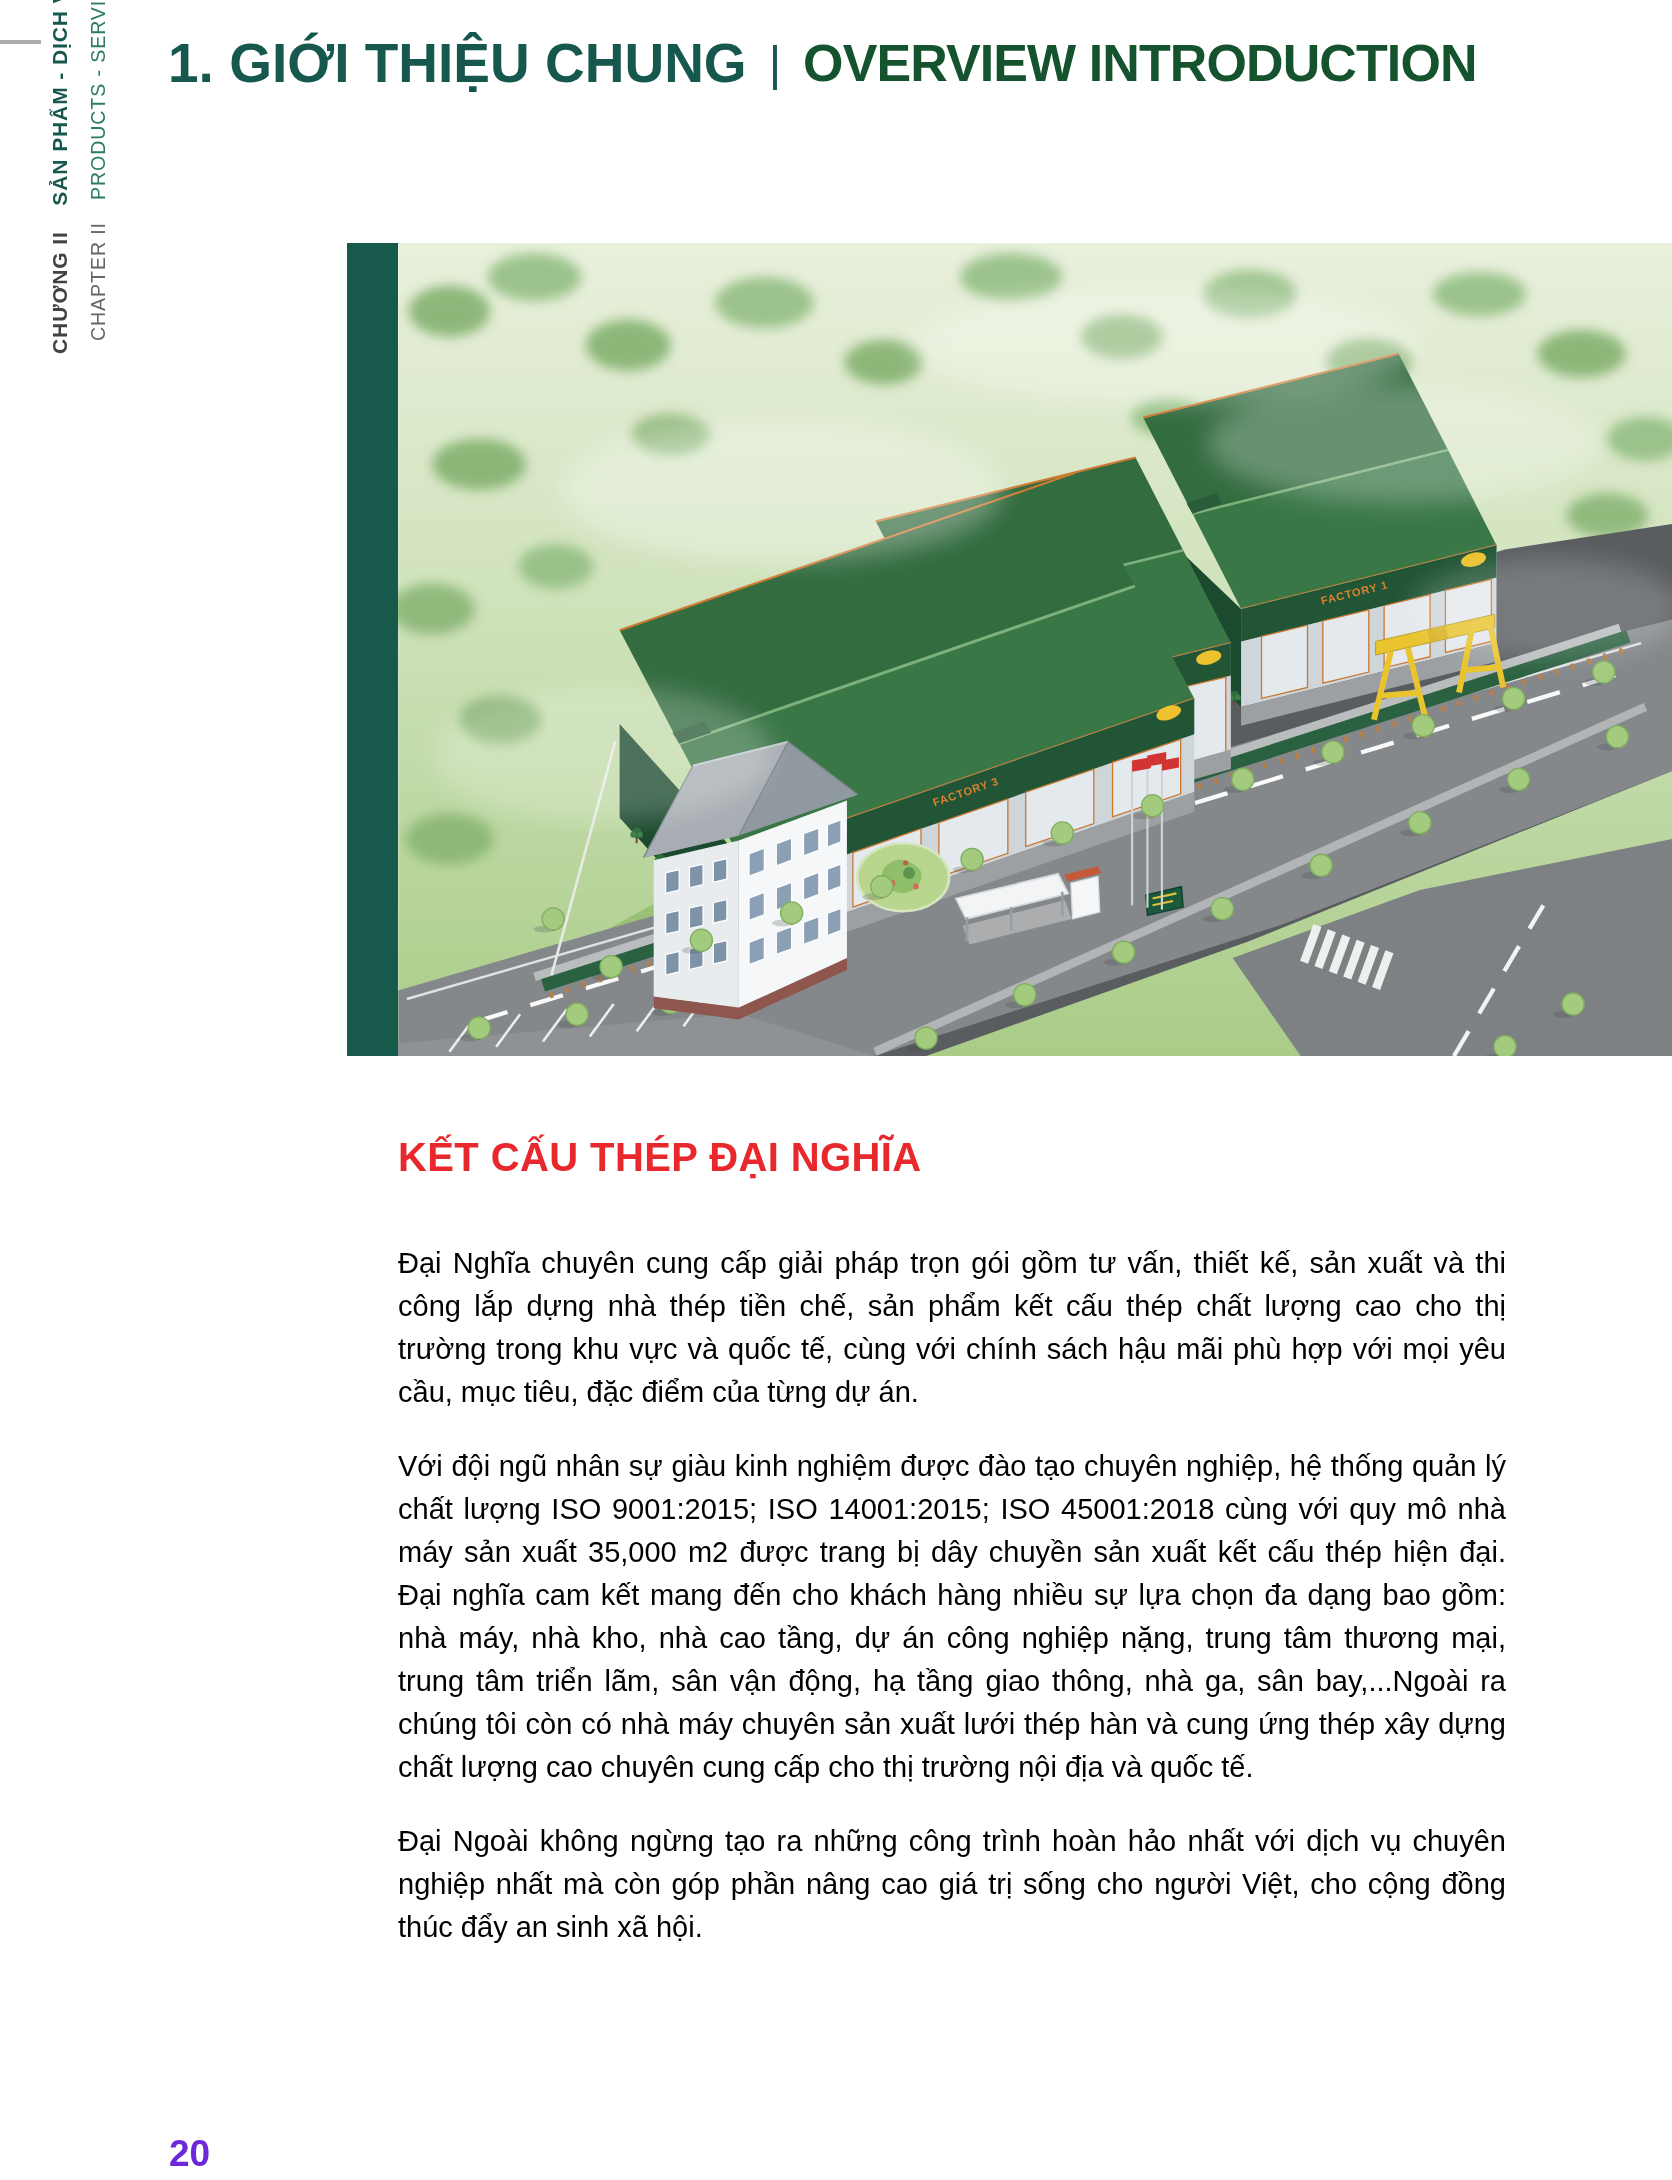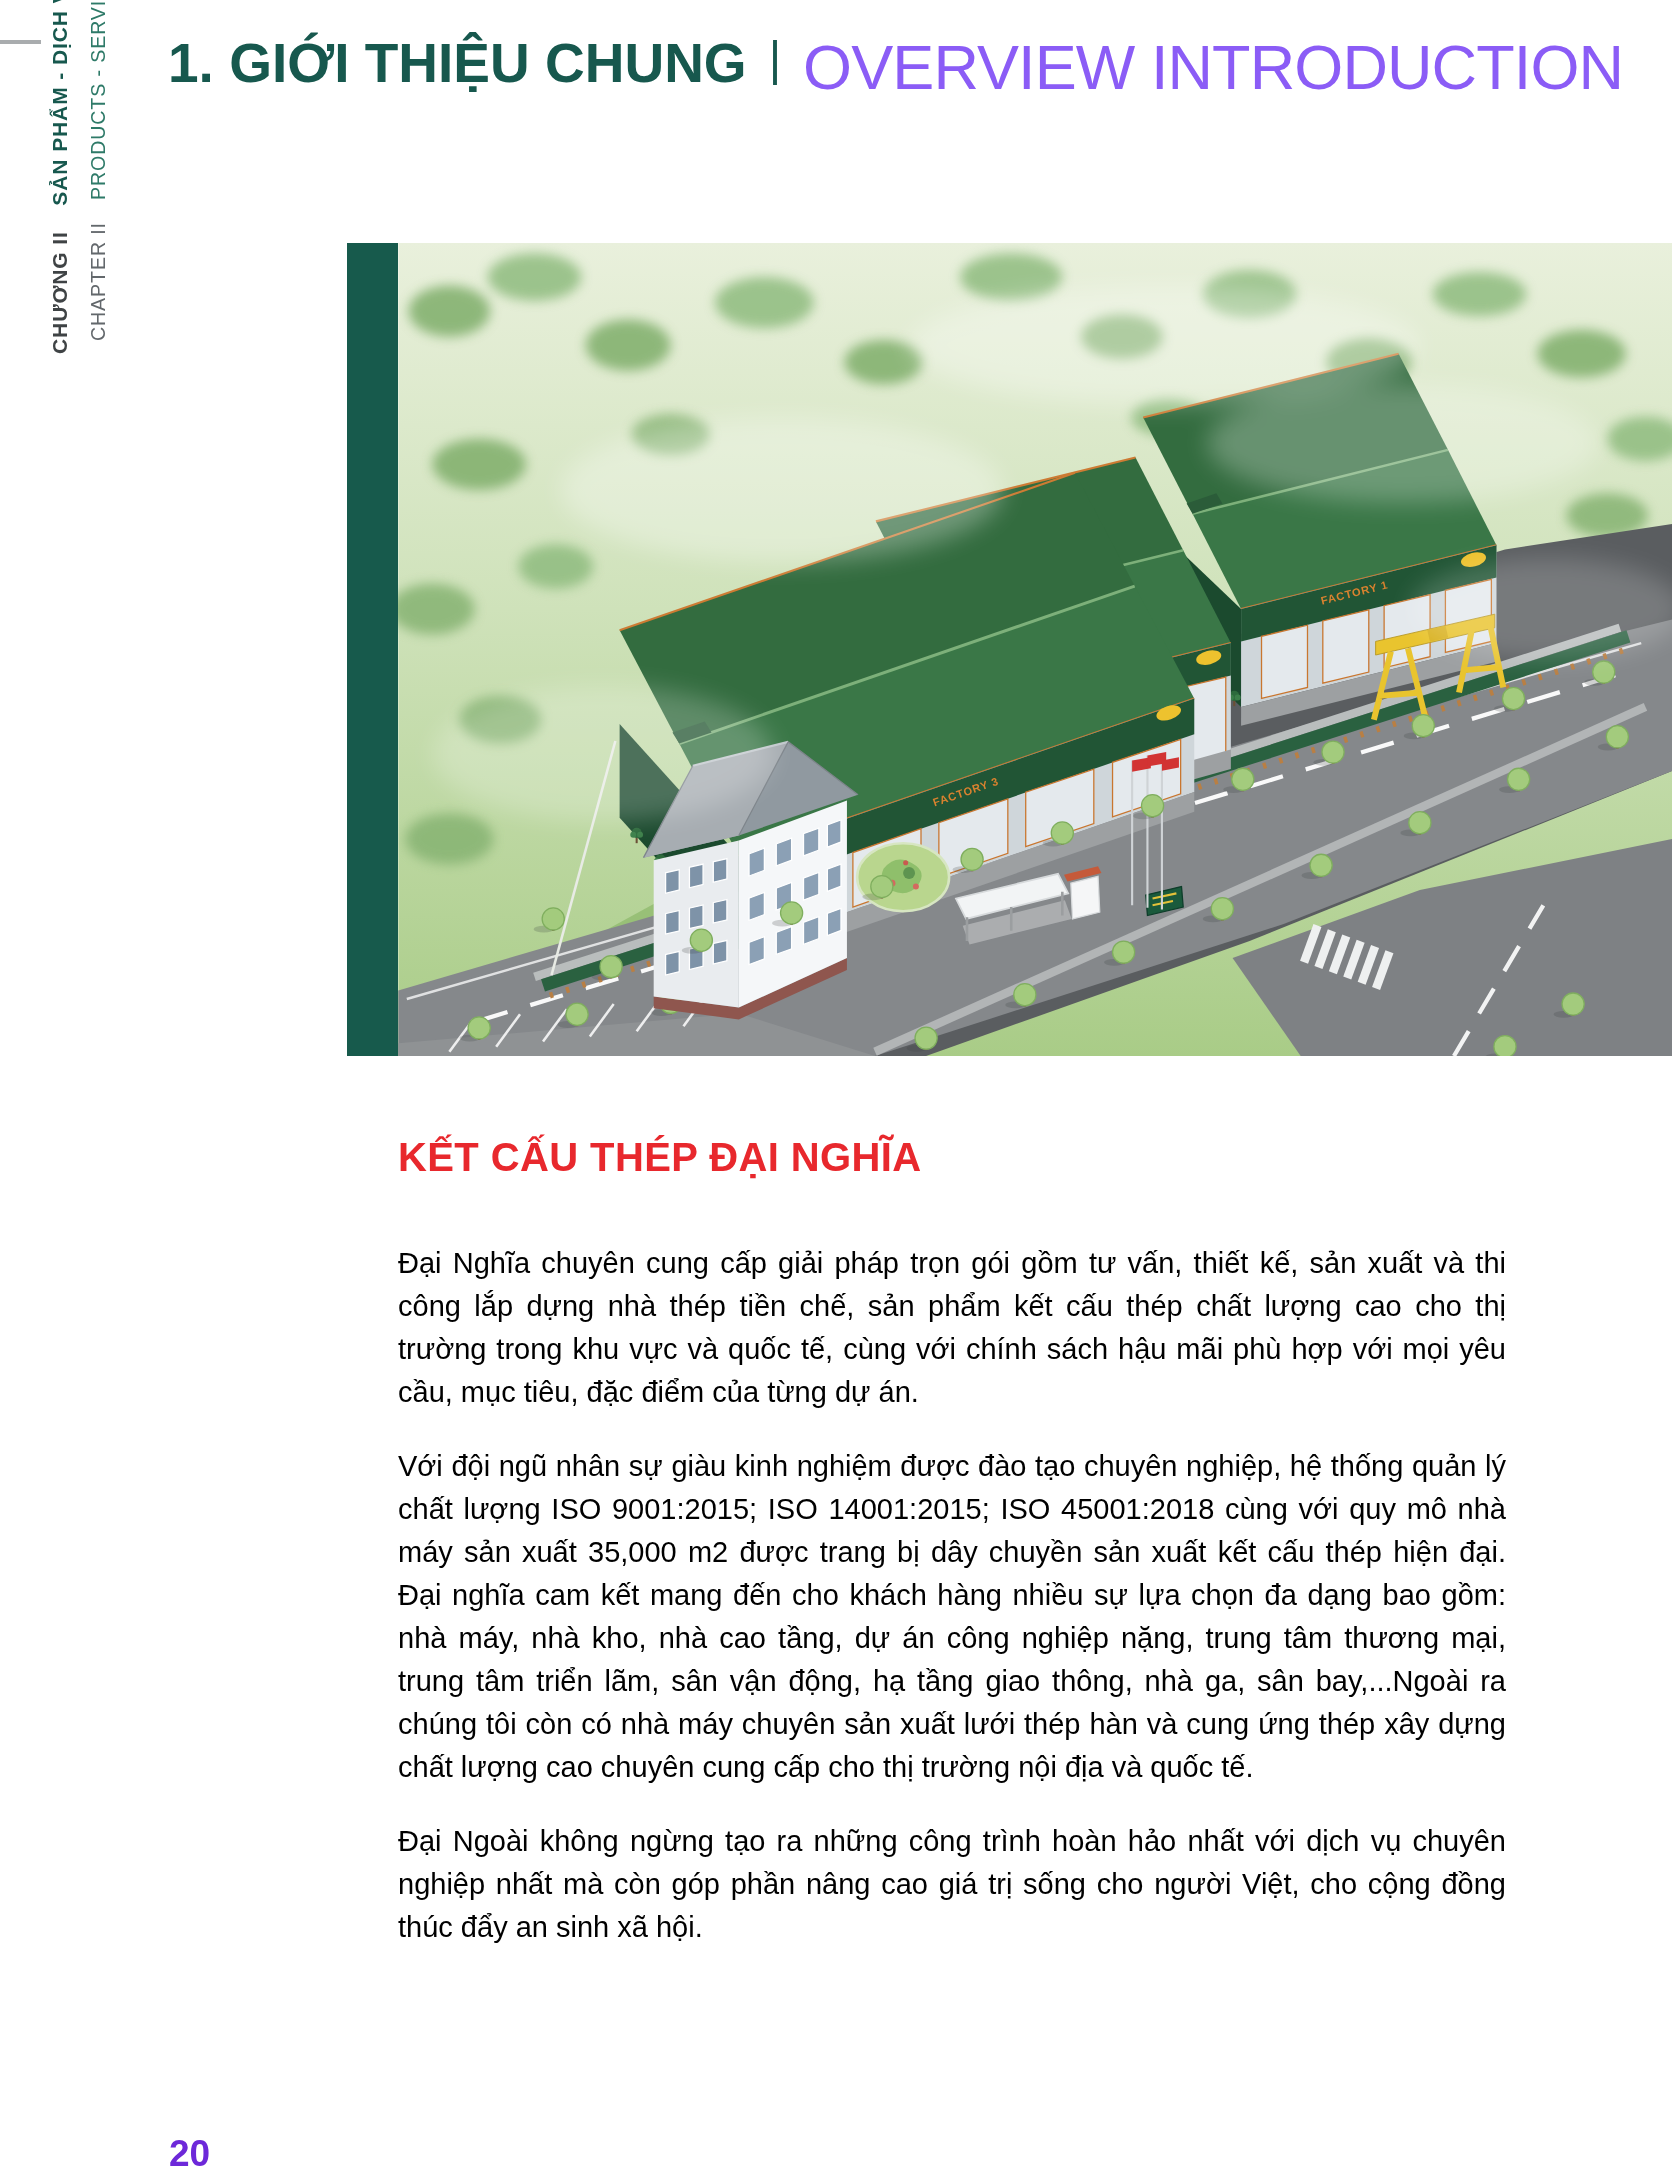--- a/index.html
+++ b/index.html
@@ -3,24 +3,24 @@
 <meta charset="utf-8">
 <style>
   html,body{margin:0;padding:0;background:#ffffff;}
   .page{position:relative;width:1673px;height:2181px;background:#ffffff;
         font-family:"Liberation Sans",sans-serif;overflow:hidden;}
 
   
   .top-dash{position:absolute;left:0;top:40px;width:41px;height:4.3px;background:#a9acae;}
 
   
-  .header{position:absolute;left:168px;top:31px;display:flex;align-items:flex-start;white-space:nowrap;}
+  .header{position:absolute;left:168px;top:31px;display:flex;align-items:center;white-space:nowrap;}
   .header .vi{font-size:55px;font-weight:700;color:#17584e;letter-spacing:0px;}
   .header .sep{font-size:48px;font-weight:300;color:#17584e;padding:0 22px;}
-  .header .en{font-size:63px;font-weight:400;color:#8b5cf6;letter-spacing:-0.9px;}
+  .header .en{font-size:52px;font-weight:700;color:#14532d;letter-spacing:-0.9px;}
 
   
   .v-text{position:absolute;transform:rotate(-90deg);transform-origin:0 0;white-space:nowrap;}
   .v1{left:48px;top:354px;font-size:21px;font-weight:700;letter-spacing:0.9px;}
   .v1 .seg-a{color:#3f4345;margin-right:25.6px;}
   .v1 .seg-b{color:#17584e;}
   .v2{left:87px;top:341px;font-size:19.6px;font-weight:400;letter-spacing:0.9px;}
   .v2 .seg-a{color:#63686c;margin-right:22px;}
   .v2 .seg-b{color:#2e7a68;}
 

